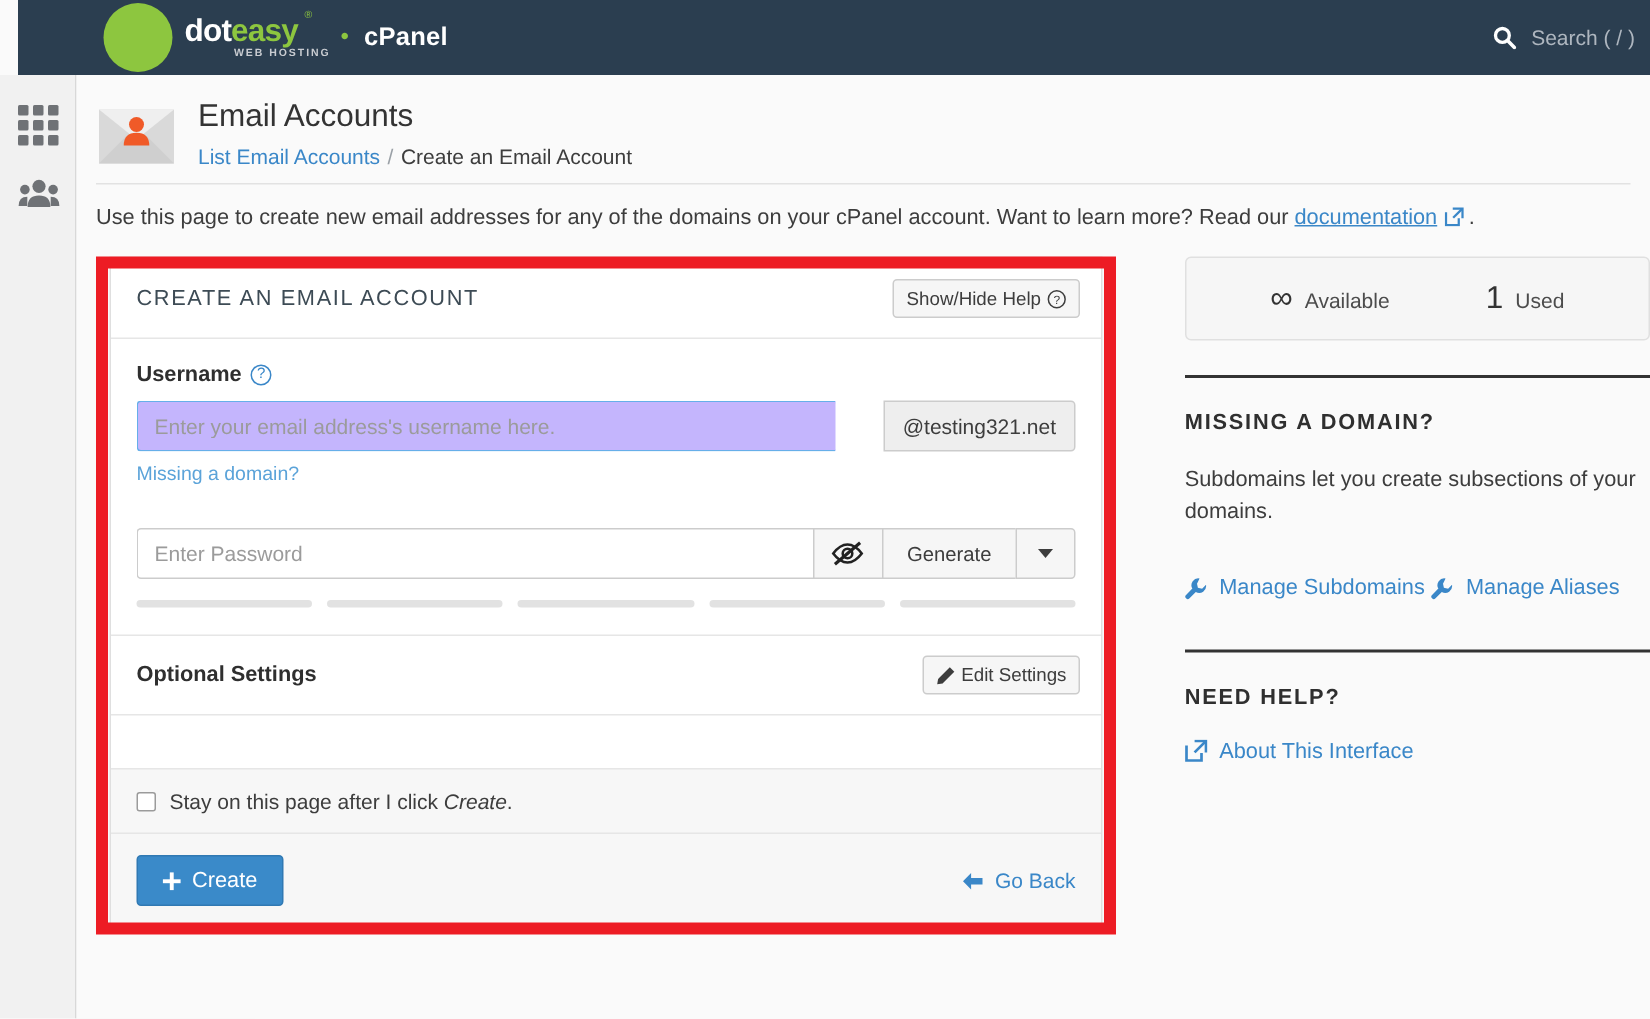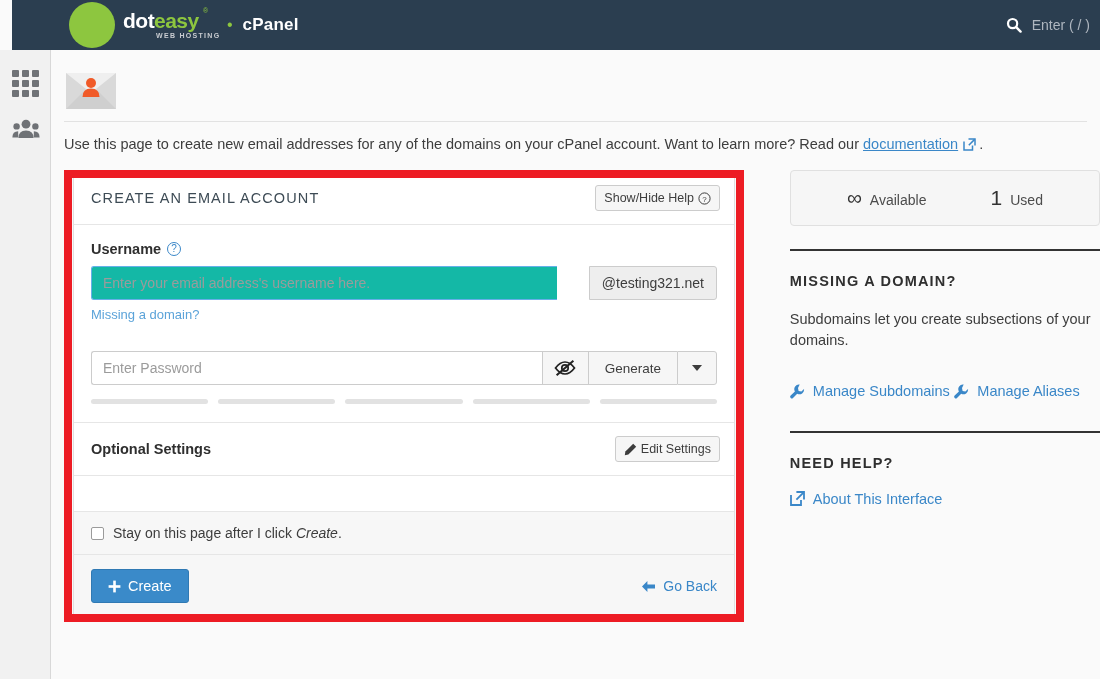--- a/index.html
+++ b/index.html
@@ -104,21 +104,21 @@
   .field-label { font-size:14.5px; font-weight:bold; color:#2f2f2f; display:flex; align-items:center; gap:6px; }
   .qmark {
     width:14px;height:14px;border:1px solid #3a87c8;border-radius:50%;
     color:#3a87c8;font-size:10px;font-weight:normal;display:inline-flex;
     align-items:center;justify-content:center;cursor:pointer;line-height:1;
   }
   .input-group { display:flex; margin-top:9px; }
   .text-input {
     flex:1; height:34px; border:1px solid #66afe9; border-right:none;
     border-radius:3px 0 0 3px; padding:0 11px; font-size:14px;
-    color:#333; font-family:inherit; outline:none; background:#14b8a6;
+    color:#333; font-family:inherit; outline:none; background:#c4b5fd;
   }
   .text-input::placeholder { color:#9b9b9b; }
   .addon {
     background:#eeeeee; border:1px solid #ccc; border-radius:0 3px 3px 0;
     display:flex; align-items:center; padding:0 12px; font-size:14px; color:#3d3d3d;margin-left:32px;
   }
   .sublink { display:block; margin-top:7px; font-size:13px; color:#5ba3d9; text-decoration:none; cursor:pointer; }
 
   .pw-row { display:flex; margin-top:29px; }
   .pw-input {
@@ -202,21 +202,21 @@
     <span class="nav-sep">•</span>
     <span class="nav-title">cPanel</span>
 
     <div class="nav-search">
       <span class="sicon">
         <svg width="16" height="16" viewBox="0 0 16 16">
             <circle cx="6.6" cy="6.6" r="4.6" fill="none" stroke="#ffffff" stroke-width="2.2"></circle>
             <line x1="10.2" y1="10.2" x2="14.6" y2="14.6" stroke="#ffffff" stroke-width="2.4" stroke-linecap="round"></line>
           </svg>
       </span>
-      <span class="stext">Enter ( / )</span>
+      <span class="stext">Search ( / )</span>
     </div>
   </div>
 
   <div class="leftrail">
     <div class="rail-btn first">
       <span class="grid-icon">
         <i></i>
           <i></i>
           <i></i>
           <i></i>
@@ -245,20 +245,26 @@
 
     <div class="pagehead">
       <div class="mail-icon">
         <svg width="54" height="44" viewBox="0 0 54 44">
           <path d="M2 6 L52 6 L52 42 L2 42 Z" fill="#d9d9d9"></path>
           <path d="M2 6 L27 26 L52 6 Z" fill="#efefef"></path>
           <path d="M2 42 L20 24 L34 24 L52 42 Z" fill="#cfcfcf"></path>
           <circle cx="27" cy="16" r="5" fill="#f05a28"></circle>
           <path d="M18.5 30 Q18.5 21.5 27 21.5 Q35.5 21.5 35.5 30 Z" fill="#f05a28"></path>
         </svg>
+      </div>
+      <div class="headtext">
+        <div class="page-title">Email Accounts</div>
+        <div class="crumbs">
+          <a>List Email Accounts</a><span class="sl">/</span><span>Create an Email Account</span>
+        </div>
       </div>
     </div>
 
     <div class="head-rule"></div>
 
     <div class="desc">
       <span>Use this page to create new email addresses for any of the domains on your cPanel account. Want to learn more? Read our </span><a>documentation</a><span style="display:inline-block;vertical-align:-2px;margin:0 3px 0 5px;">
         <svg width="13" height="13" viewBox="0 0 13 13">
             <path d="M1 3.5 L1 12 L9.5 12 L9.5 7.5" fill="none" stroke="#3a87c8" stroke-width="1.5"></path>
             <path d="M5.5 1 L12 1 L12 7.5" fill="none" stroke="#3a87c8" stroke-width="1.5"></path>

